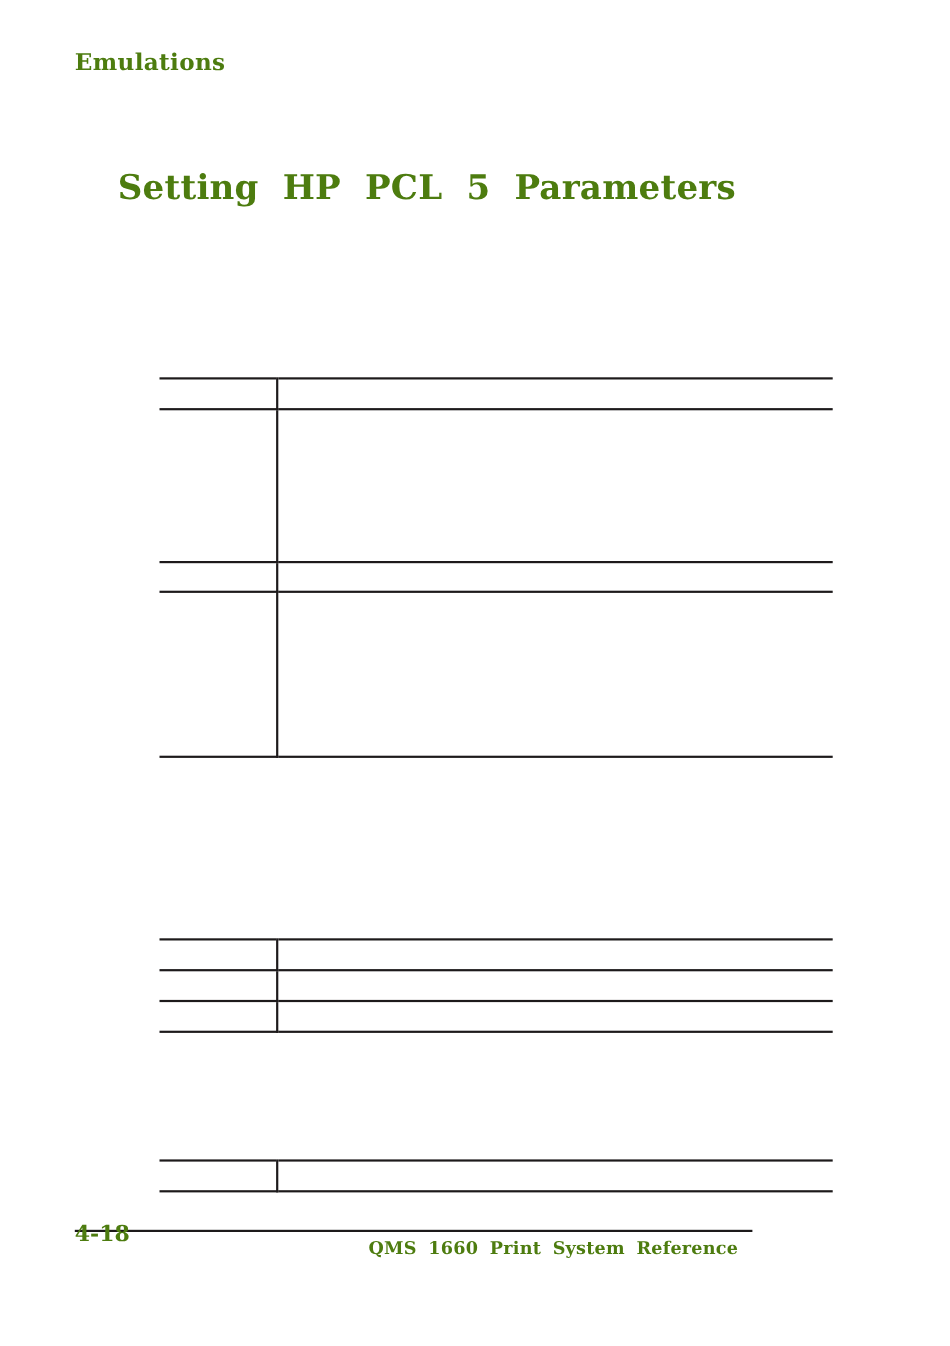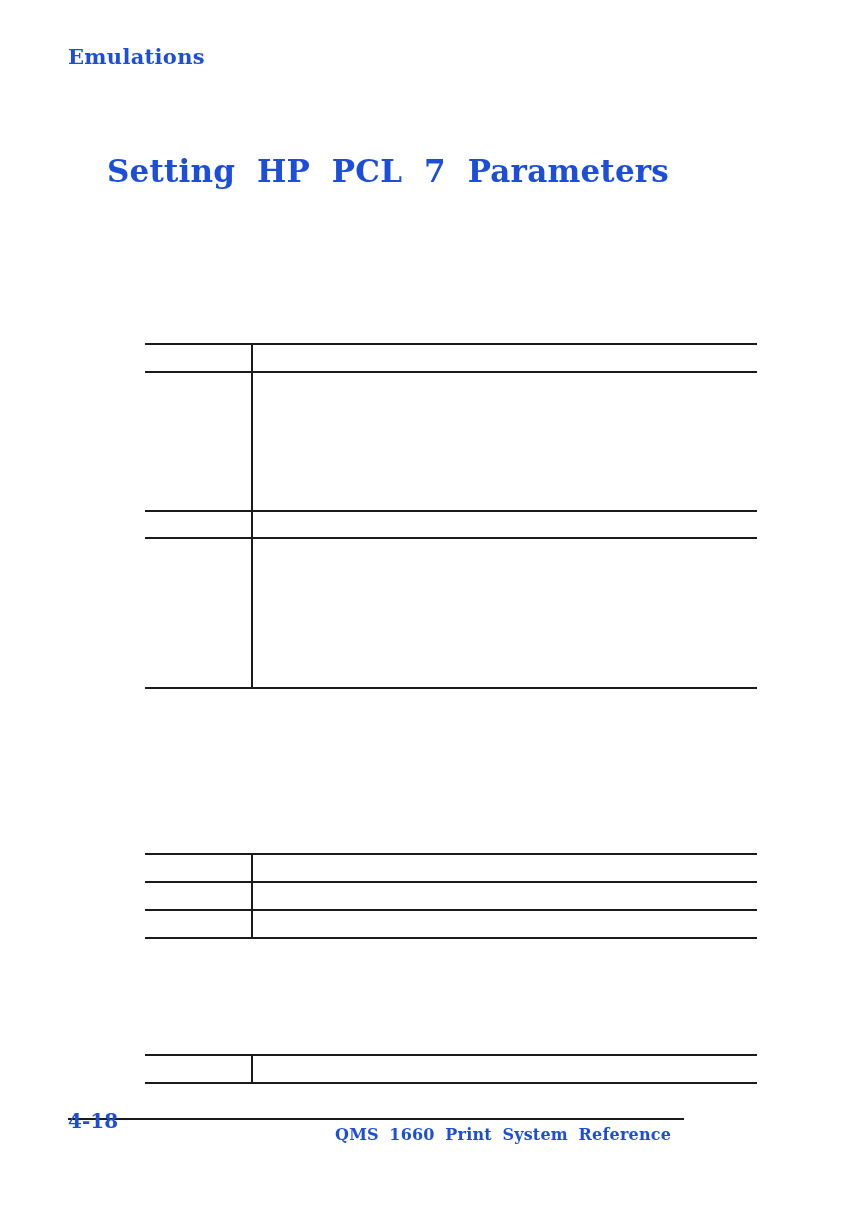--- a/index.html
+++ b/index.html
@@ -6,21 +6,21 @@
     margin: 0;
     padding: 0;
     background: #ffffff;
   }
   .page {
     position: relative;
     width: 864px;
     height: 1224px;
     background: #ffffff;
     font-family: "DejaVu Serif", "Liberation Serif", serif;
-    color: #1d4ed8;
+    color: #4d7c0f;
     overflow: hidden;
   }
   .running-header {
     position: absolute;
     left: 68px;
     top: 44px;
     font-size: 21px;
     font-weight: bold;
     letter-spacing: 0.3px;
   }
@@ -104,21 +104,21 @@
     white-space: nowrap;
   }
 </style>
 </head>
 <body>
 
 <div class="page">
 
   <span class="running-header">Emulations</span>
 
-  <h1 class="page-title">Setting HP PCL 7 Parameters</h1>
+  <h1 class="page-title">Setting HP PCL 5 Parameters</h1>
 
 
   <table class="ruled table-default-font">
     <tbody>
       <tr class="t1-r1">
         <td class="col-label"></td>
         <td></td>
       </tr>
       <tr class="t1-r2">
         <td class="col-label"></td>

